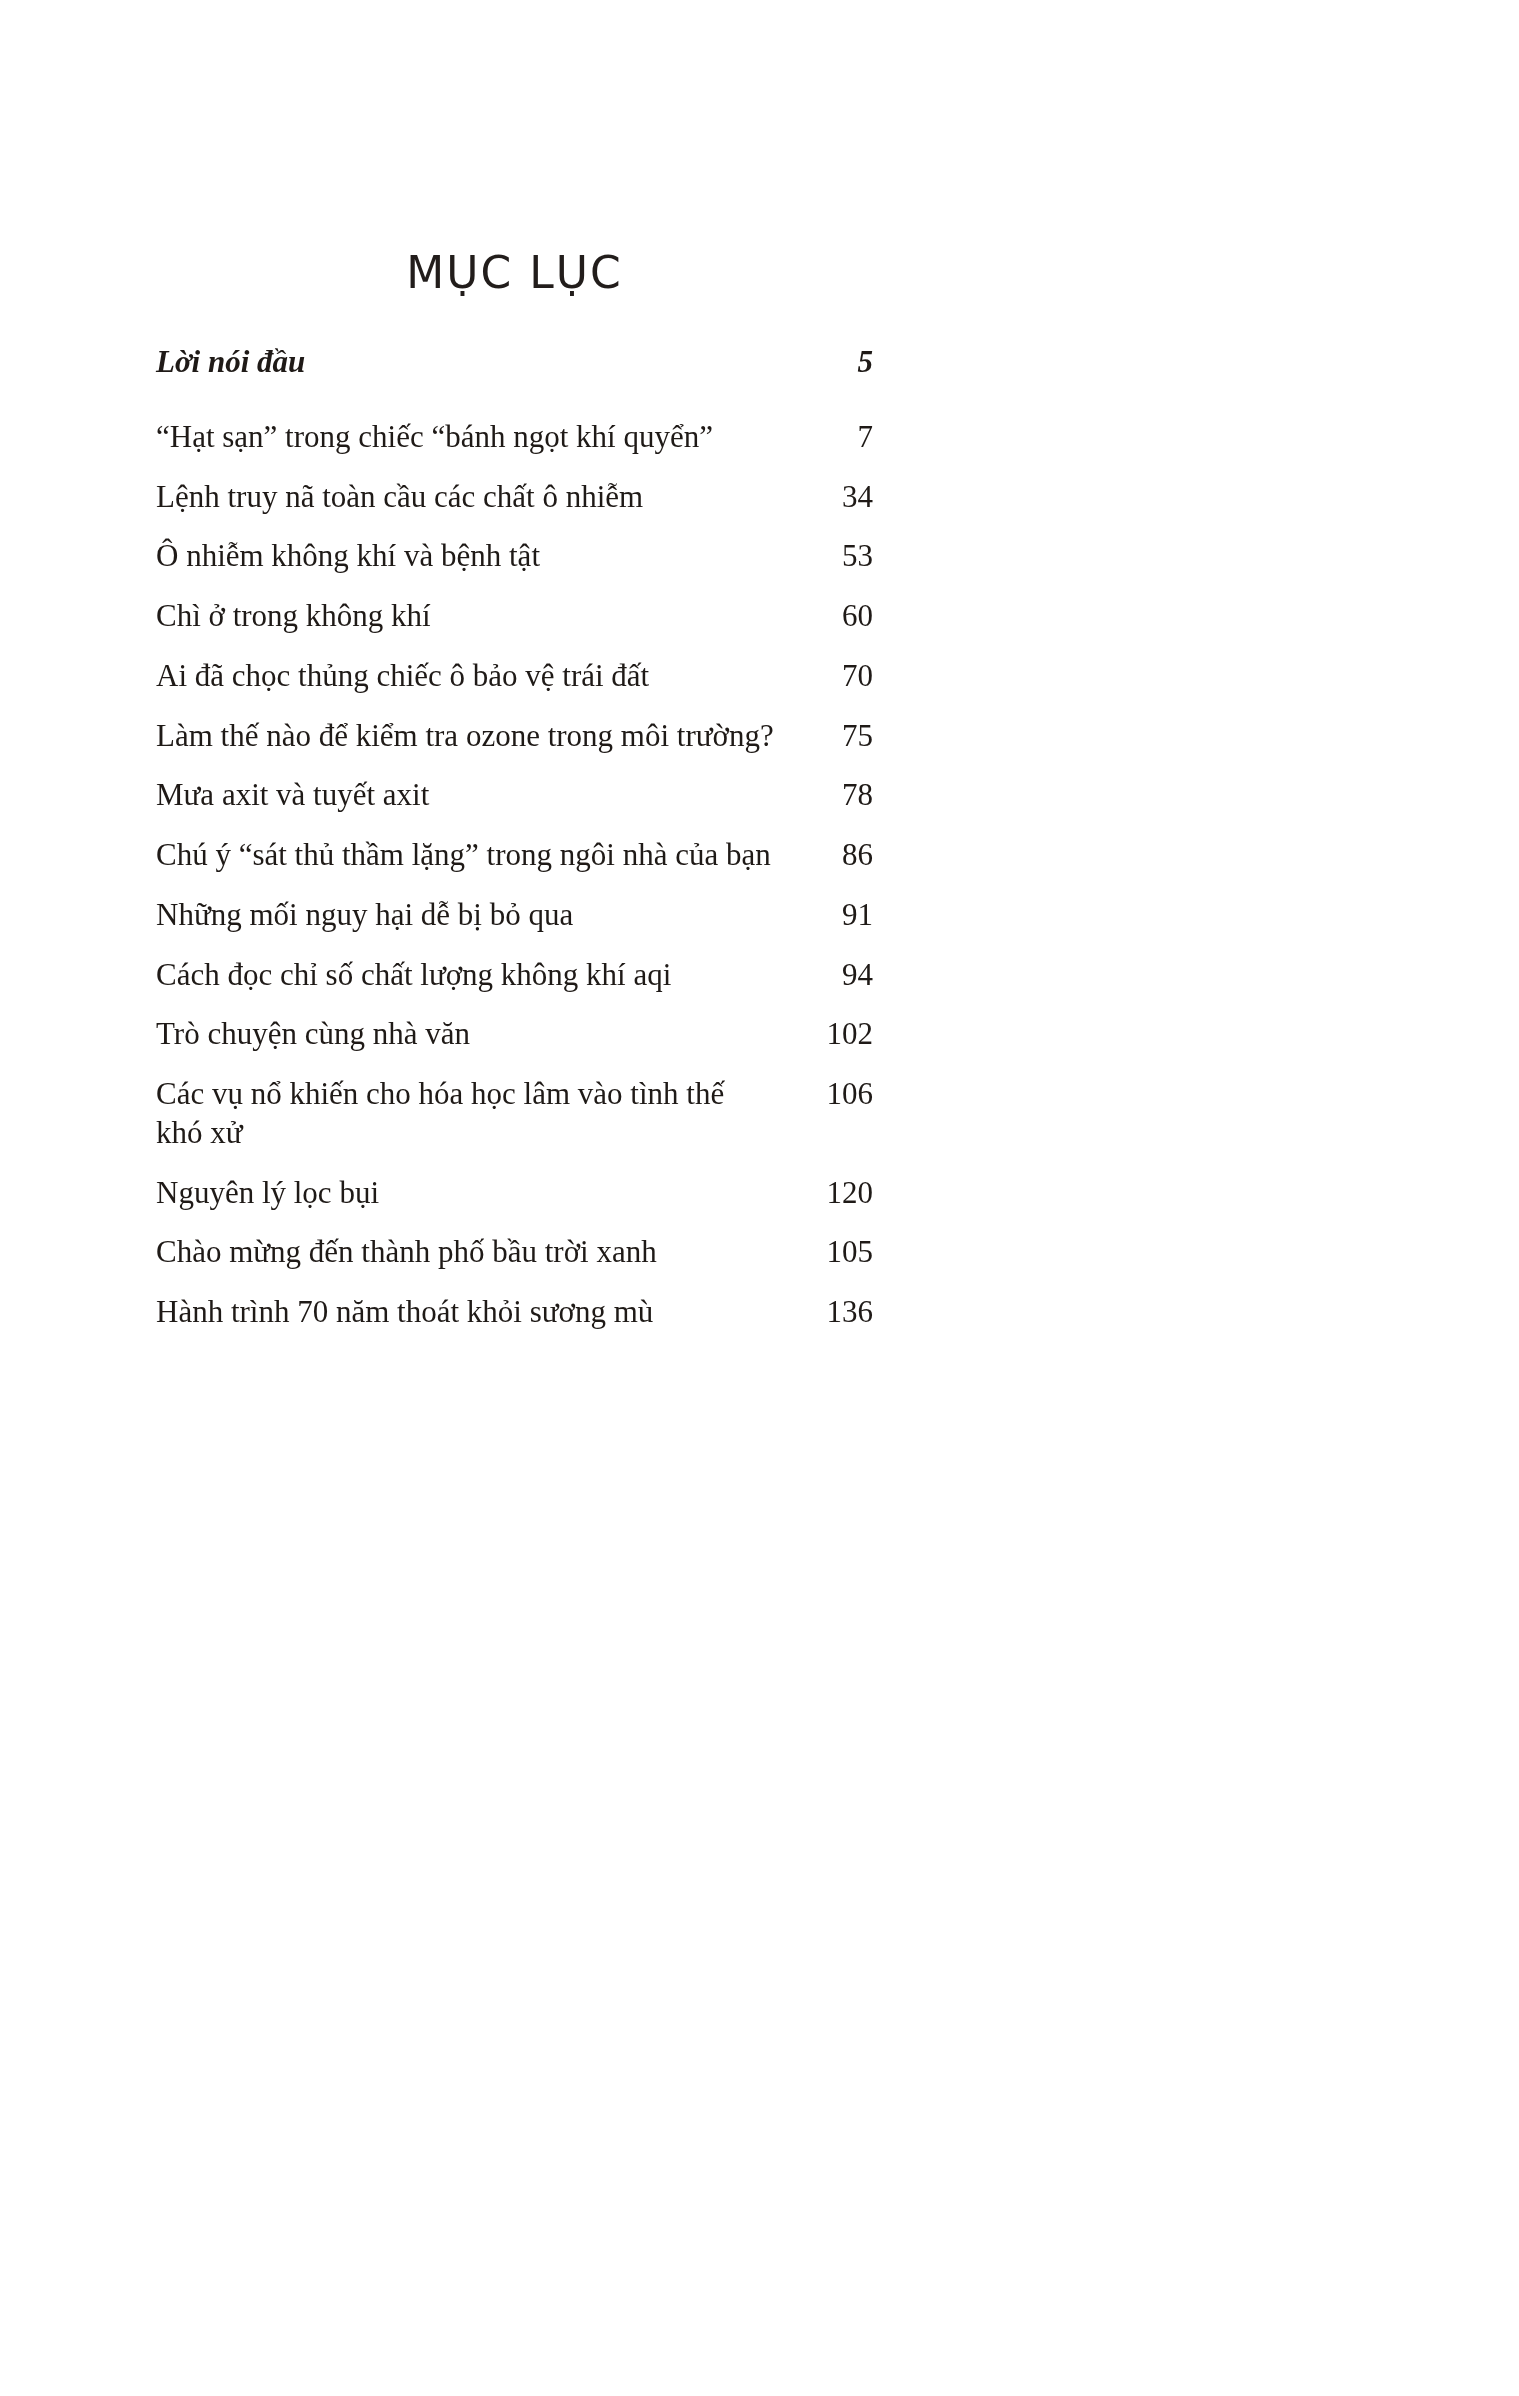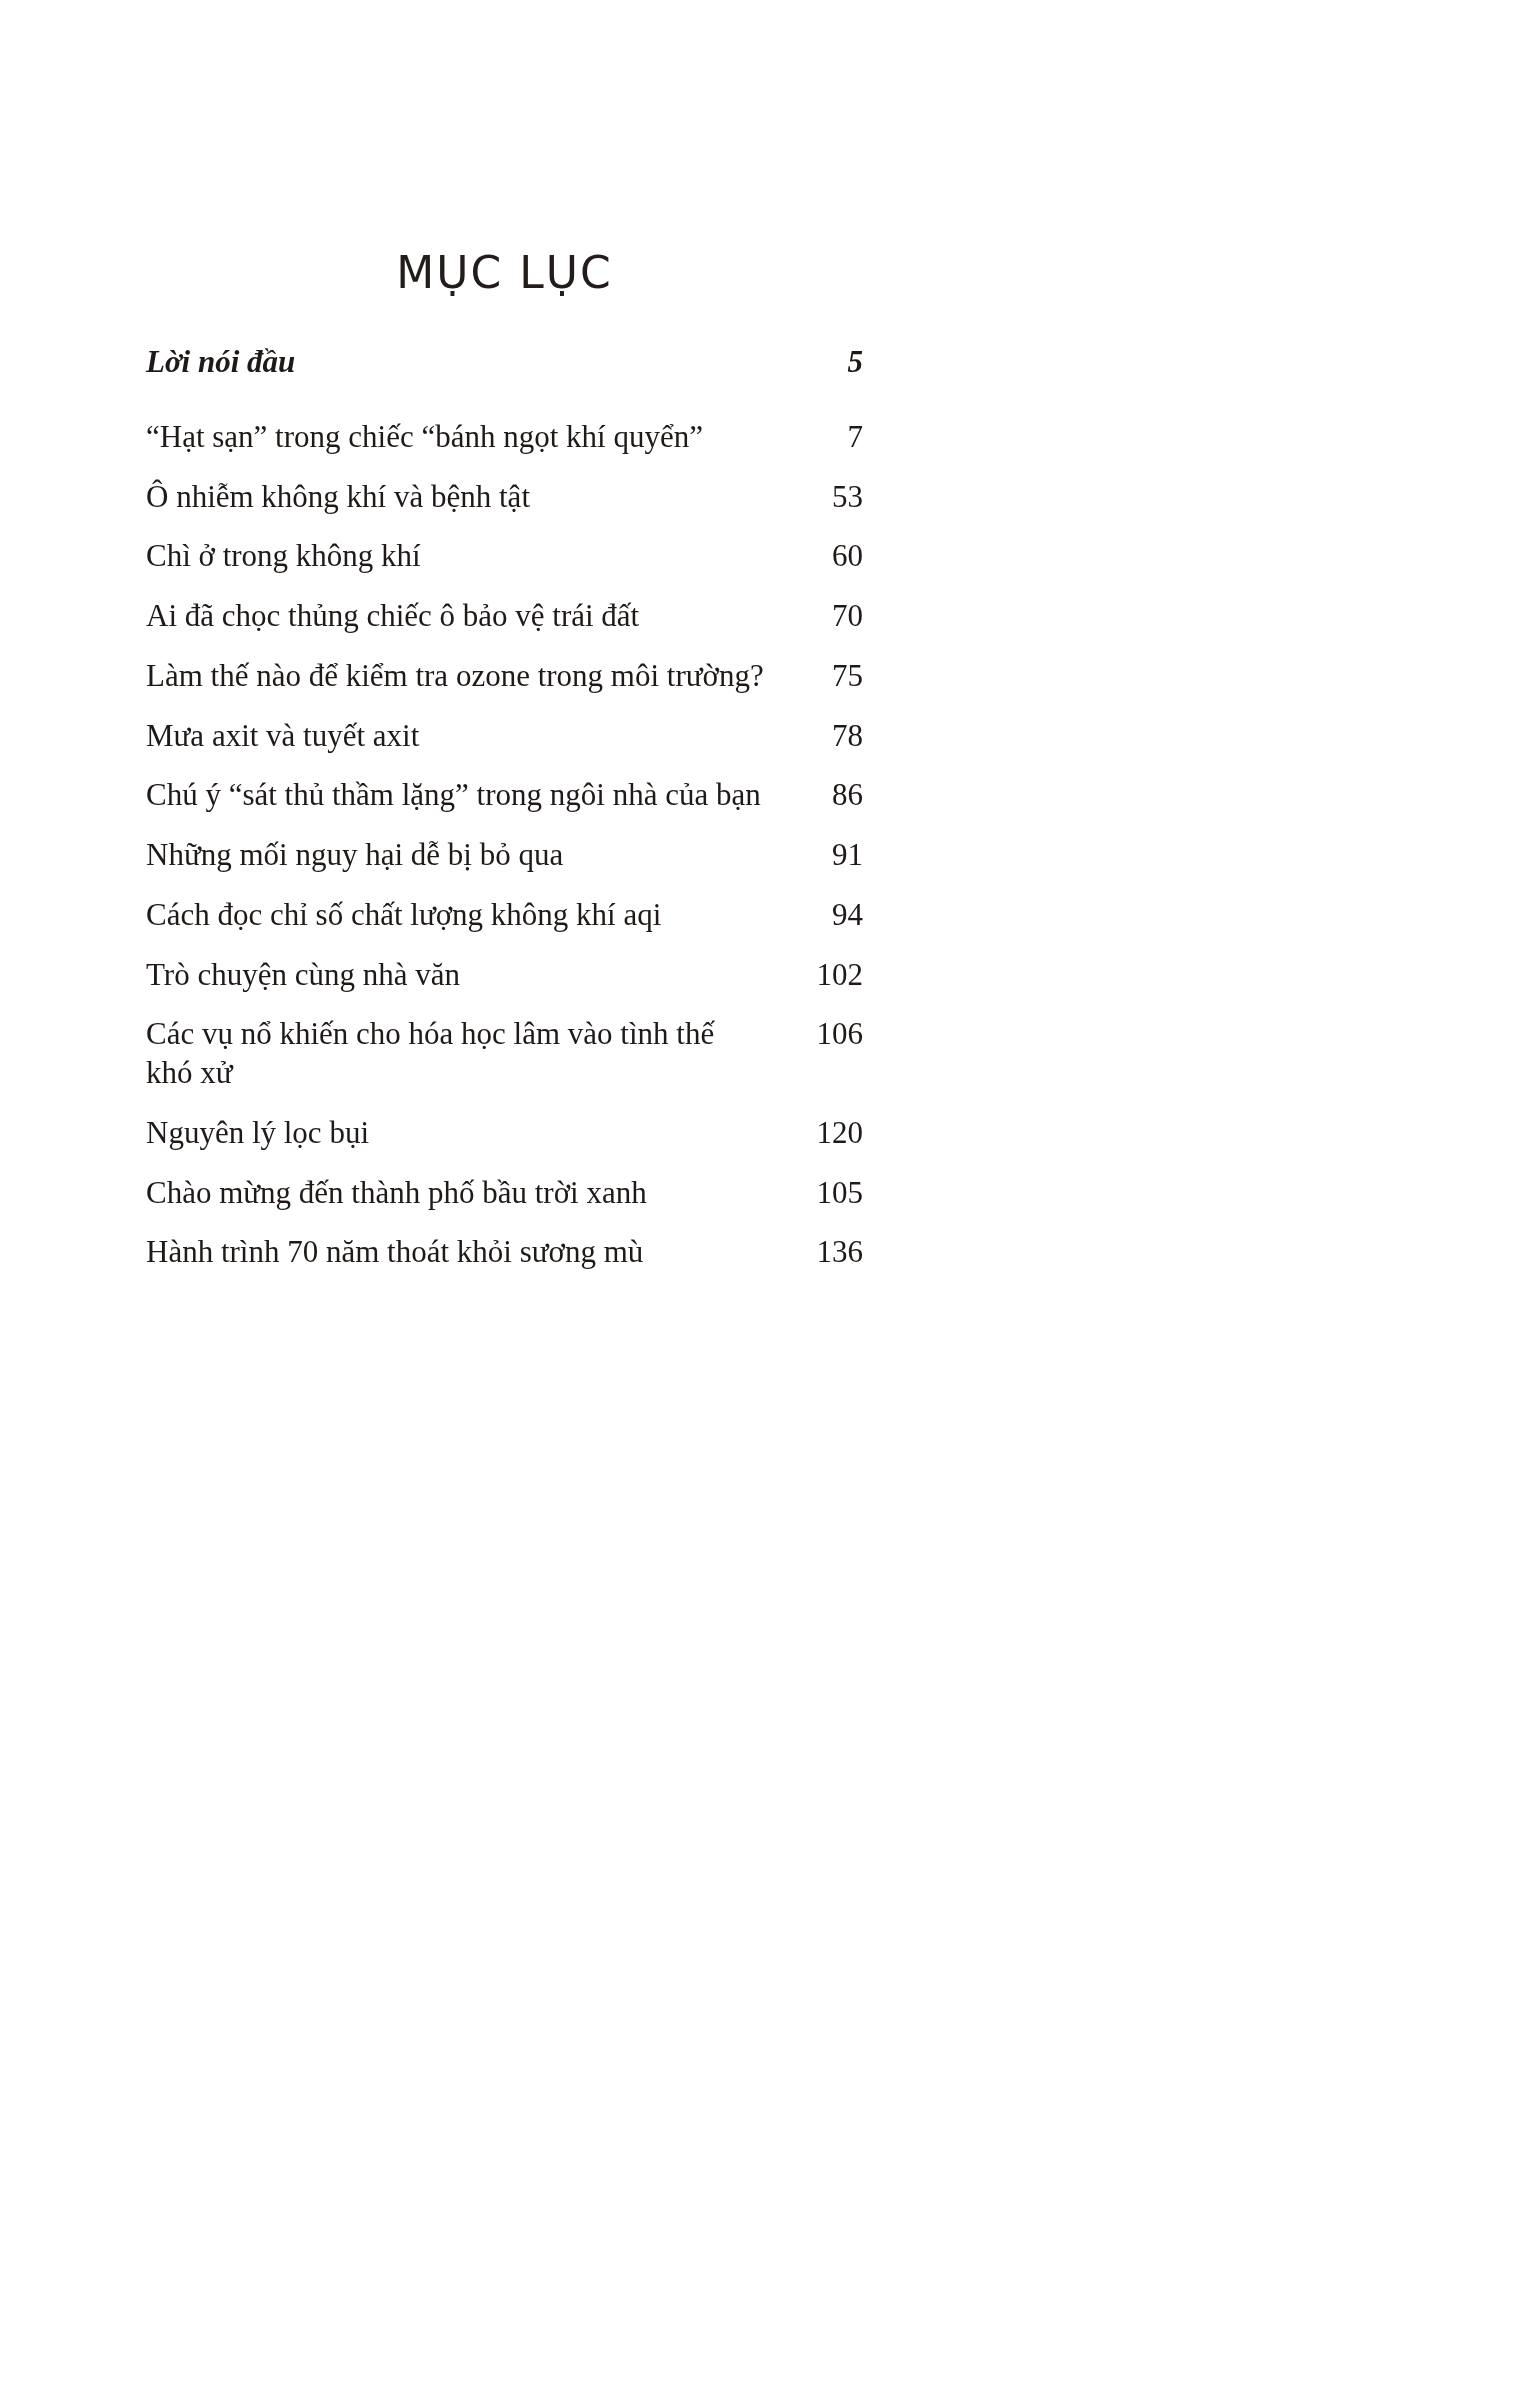--- a/index.html
+++ b/index.html
@@ -7,21 +7,21 @@
     width: 1520px;
     height: 2397px;
     background: #ffffff;
     position: relative;
     font-family: "Liberation Serif", serif;
     color: #1f1a17;
     overflow: hidden;
   }
   .content {
     position: absolute;
-    left: 146px;
+    left: 156px;
     top: 251px;
     width: 717px;
   }
   .page-title {
     font-family: "DejaVu Sans", sans-serif;
     font-size: 44px;
     font-weight: normal;
     letter-spacing: 2px;
     text-align: center;
     color: #221d1b;
@@ -71,20 +71,24 @@
     <span class="toc-title">Lời nói đầu</span>
     <span class="toc-page">5</span>
   </div>
 
   <div class="toc-row">
     <span class="toc-title">“Hạt sạn” trong chiếc “bánh ngọt khí quyển”</span>
     <span class="toc-page">7</span>
   </div>
 
 
+  <div class="toc-row">
+    <span class="toc-title">Lệnh truy nã toàn cầu các chất ô nhiễm</span>
+    <span class="toc-page">34</span>
+  </div>
 
 
   <div class="toc-row">
     <span class="toc-title">Ô nhiễm không khí và bệnh tật</span>
     <span class="toc-page">53</span>
   </div>
 
   <div class="toc-row">
     <span class="toc-title">Chì ở trong không khí</span>
     <span class="toc-page">60</span>

